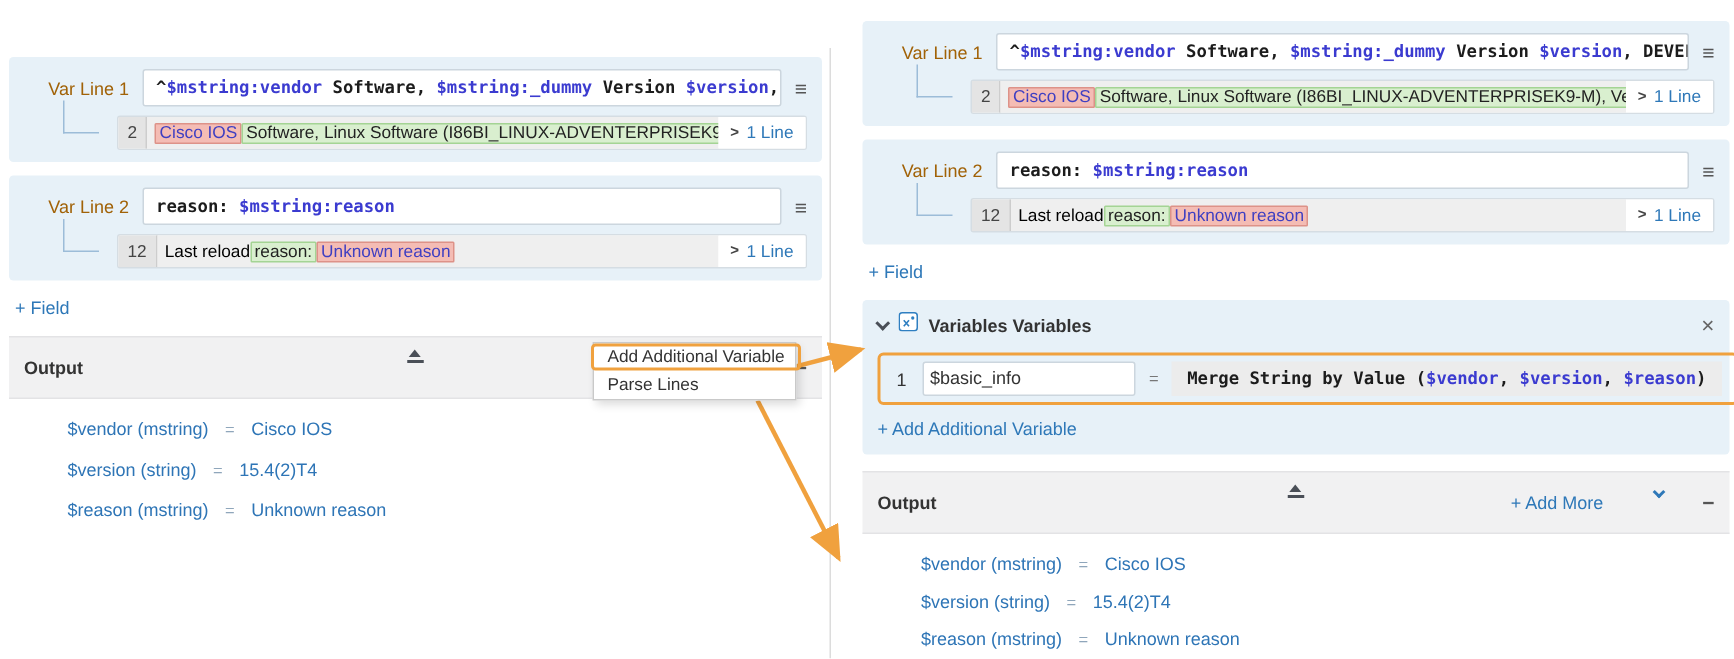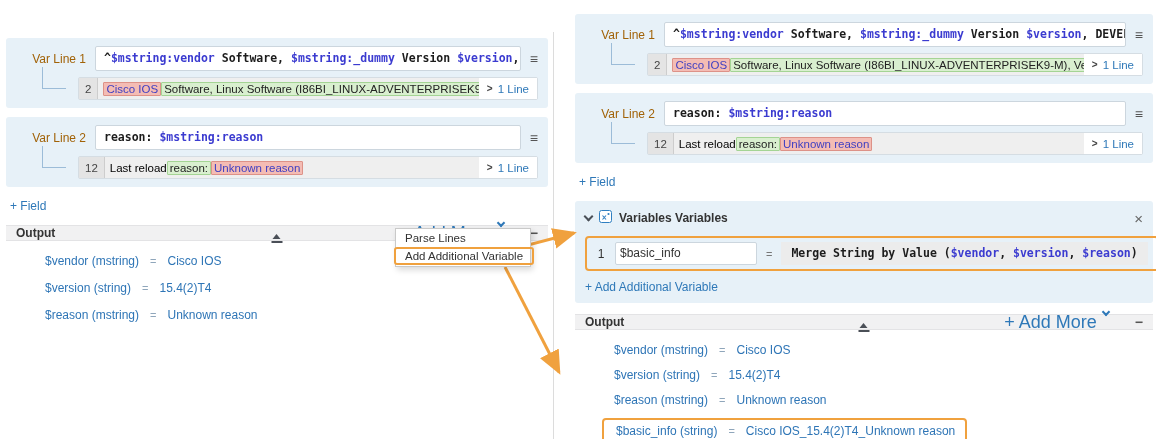--- a/index.html
+++ b/index.html
@@ -35,31 +35,31 @@
   .hl { border:1px solid; padding:0 2px; border-radius:1px; }
   .hl-pink  { background:#f4bcb4; border-color:#dd9288; color:#3f3fc2; }
   .hl-green { background:#d9efcf; border-color:#a4d494; color:#222; }
   .more-cell { display:flex; align-items:center; background:#fff; padding:0 8px; gap:5px; cursor:pointer; }
   .chev { color:#444; font-weight:bold; font-size:10px; }
   .one-line { color:#2e78b8; font-size:11.5px; }
 
   .field-link { margin:2px 0 12px 4px; color:#2e78b8; font-size:12px; cursor:pointer; display:inline-block; }
 
   
-  .out-header { position:relative; height:16px; background:#f1f1f2;
+  .out-header { position:relative; height:42px; background:#f1f1f2;
                 border-top:1px solid #e3e3e5; border-bottom:1px solid #e3e3e5;
                 display:flex; align-items:center; padding:0 10px; }
   .out-title { font-weight:bold; font-size:12px; color:#333; }
   .eject { position:absolute; left:50%; transform:translateX(-50%); top:8px;
            width:11px; height:9px; cursor:pointer; }
   .eject::before { content:""; position:absolute; left:1px; top:0;
                    border-left:4.5px solid transparent; border-right:4.5px solid transparent;
                    border-bottom:5px solid #4a4f57; }
   .eject::after  { content:""; position:absolute; left:0; top:7px; width:11px; height:2px; background:#4a4f57; }
-  .addmore { margin-left:auto; color:#2e78b8; font-size:18px; cursor:pointer; display:flex; align-items:flex-start; }
+  .addmore { margin-left:auto; color:#2e78b8; font-size:12px; cursor:pointer; display:flex; align-items:flex-start;gap:28px; }
   .cdown { display:inline-block; width:6px; height:6px; border-right:2px solid #2e78b8;
            border-bottom:2px solid #2e78b8; transform:rotate(45deg); margin:-3px 2px 0 6px; }
   .minus { margin-left:24px; color:#555; font-size:14px; font-weight:bold; cursor:pointer; }
   .out-rows { padding:13px 10px 0; }
   .out-row { margin-bottom:13px; font-size:12px; color:#2e75b6; white-space:nowrap;margin-left:29px; }
   .rpanel .out-row { margin-bottom:11px; }
   .oeq { color:#8fa6bb; margin:0 11px; font-size:11px; }
   .hl-orange-row { display:inline-block; border:2px solid #f0a13e; border-radius:4px;
                    padding:4px 10px 4px 12px; margin-left:-12px; }
 
@@ -162,22 +162,22 @@
           <span>$version (string)</span><span class="oeq">=</span><span>15.4(2)T4</span>
         </div>
         <div class="out-row">
           <span>$reason (mstring)</span><span class="oeq">=</span><span>Unknown reason</span>
         </div>
       </div>
     </div>
   </div>
 
   <div class="menu">
+    <div class="menu-item hl-box">Add Additional Variable</div>
     <div class="menu-item">Parse Lines</div>
-    <div class="menu-item hl-box">Add Additional Variable</div>
   </div>
 
   <div class="rpanel">
 
     <div class="var-box">
       <div class="vb-top">
         <span class="var-label">Var Line 1</span>
         <div class="pattern-input"><span>^</span><span class="seg-var">$mstring:vendor</span><span> Software, </span><span class="seg-var">$mstring:_dummy</span><span> Version </span><span class="seg-var">$version</span><span>, DEVELOPMENT</span></div>
         <span class="hamburger">≡</span>
       </div>

